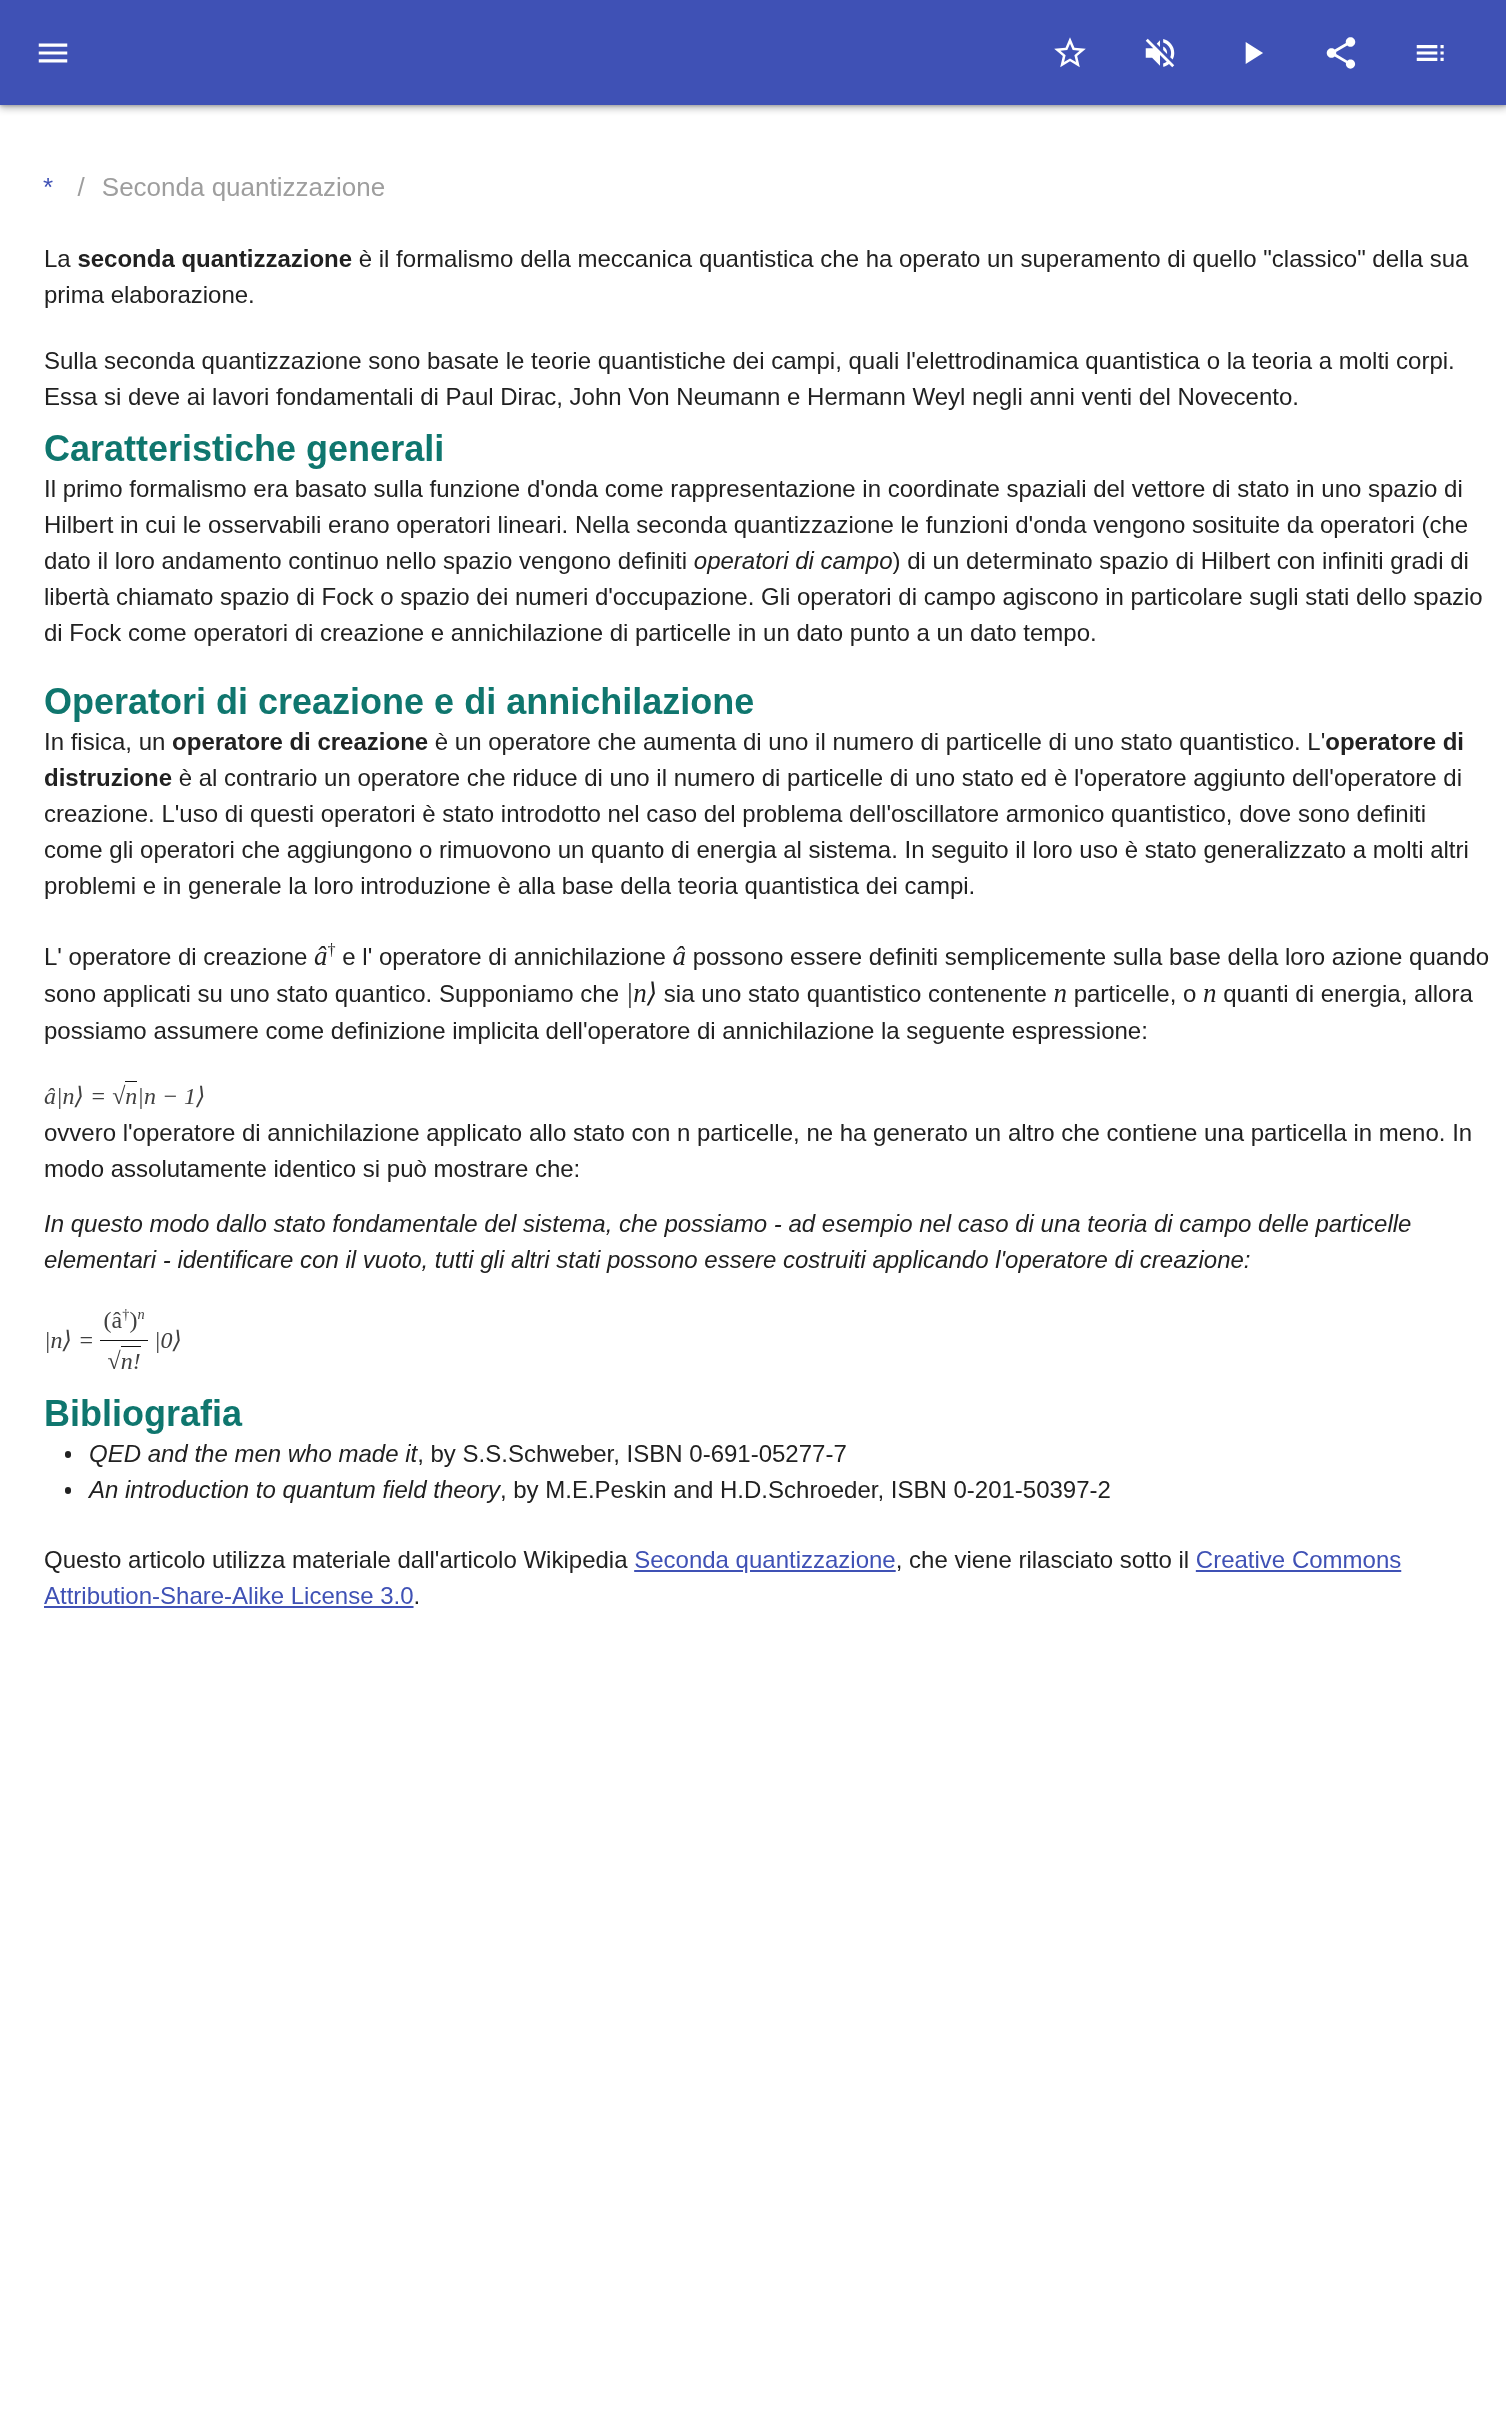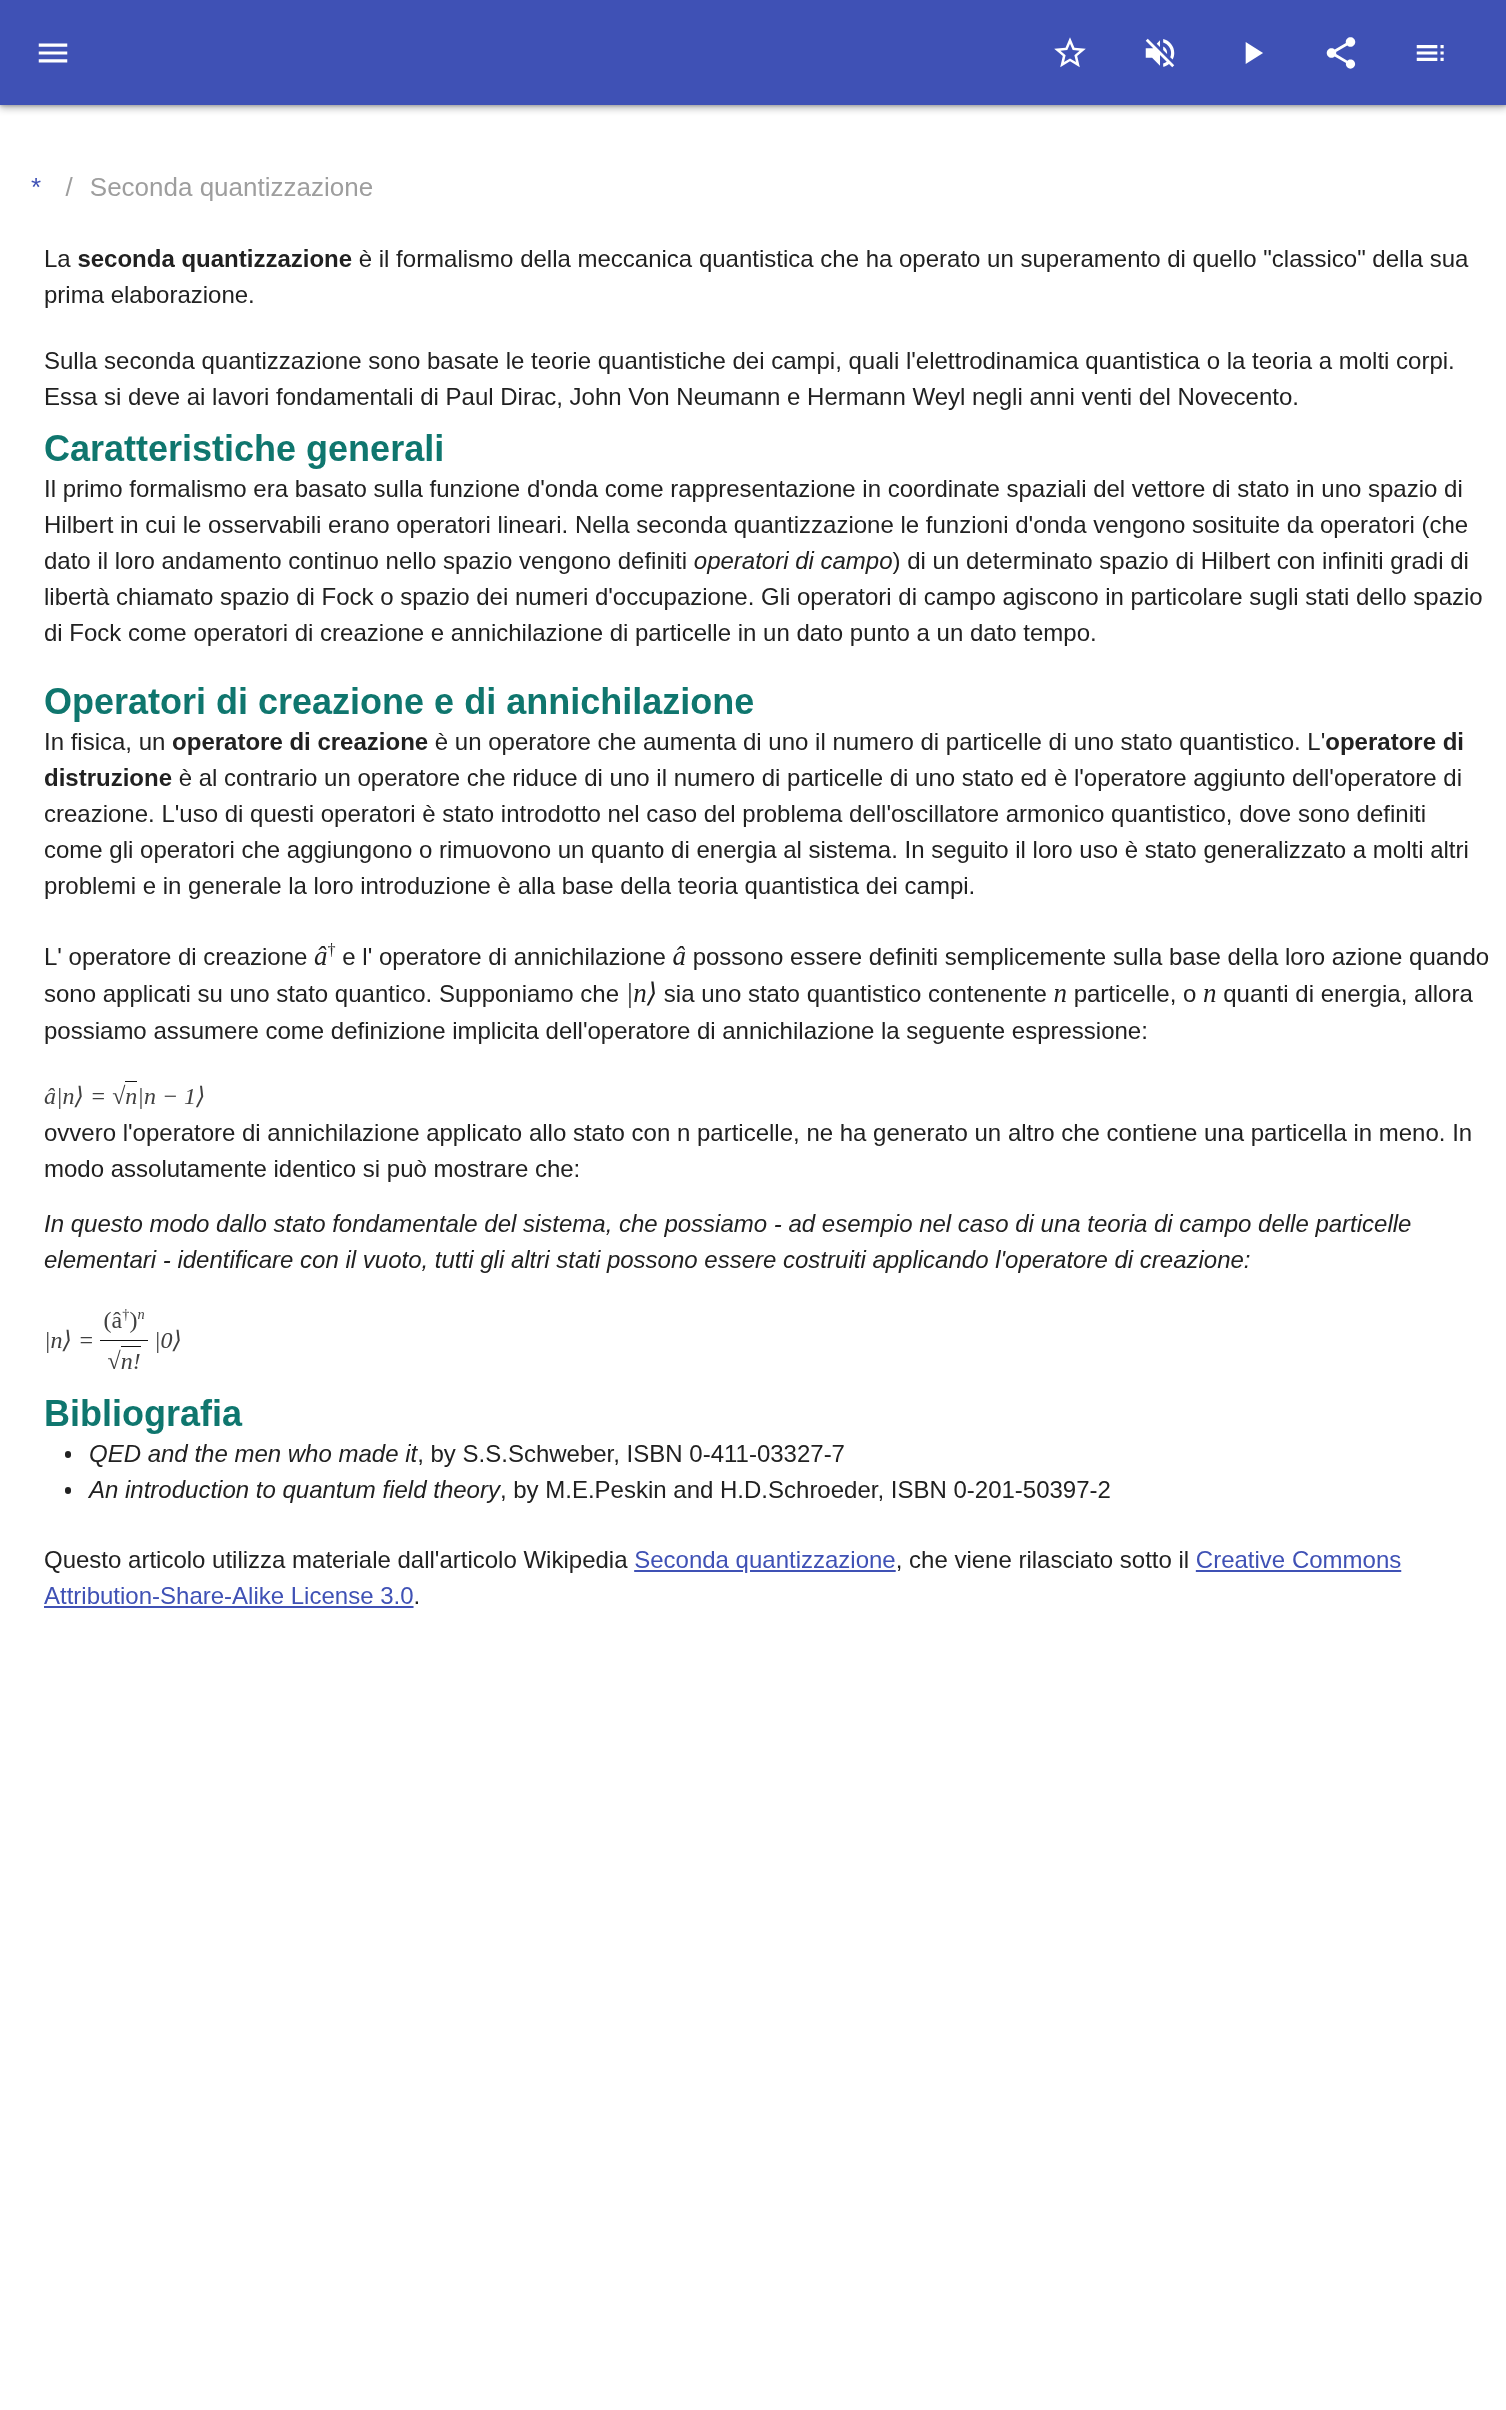--- a/index.html
+++ b/index.html
@@ -13,21 +13,21 @@
     z-index: 5;
   }
   .appbar .icon-btn {
     position: absolute; top: 22.6px; width: 60px; height: 60px;
     display: flex; align-items: center; justify-content: center;
     cursor: pointer;
   }
   .appbar svg { width: 38px; height: 38px; fill: #ffffff; }
 
   .breadcrumb {
-    position: absolute; left: 20px; top: 62px; height: 38px;
+    position: absolute; left: 32px; top: 62px; height: 38px;
     font-size: 26px; line-height: 38px; color: #9e9e9e; white-space: nowrap;
   }
   .breadcrumb .home { color: #3F51B5; display: inline-block; width: 32px; text-align: center; cursor: pointer; }
   .breadcrumb .sep { display: inline-block; width: 34px; text-align: center; color: #9e9e9e; }
   .breadcrumb .cur { margin-left: 3.8px; }
 
   .article { position: absolute; left: 0; top: 134px; width: 1446px; }
 
   p, li { font-size: 24px; line-height: 36px; color: #212121; }
   p { margin-bottom: 30px; }
@@ -129,19 +129,19 @@
     <i>|n⟩ = </i>
     <span class="frac">
       <span class="num"><span>(â</span><sup>†</sup><span>)</span><sup><i>n</i></sup></span>
       <span class="den"><span class="sqrt"><span class="rad">√</span><span class="over"><i>n!</i></span></span></span>
     </span>
     <i>|0⟩</i>
   </div>
 
   <h2 style="margin-top:3.8px;">Bibliografia</h2>
   <ul>
-    <li><i>QED and the men who made it</i><span>, by S.S.Schweber, ISBN 0-411-03327-7</span></li>
+    <li><i>QED and the men who made it</i><span>, by S.S.Schweber, ISBN 0-691-05277-7</span></li>
     <li><i>An introduction to quantum field theory</i><span>, by M.E.Peskin and H.D.Schroeder, ISBN 0-201-50397-2</span></li>
   </ul>
 
   <p><span>Questo articolo utilizza materiale dall'articolo Wikipedia </span><a href="#">Seconda quantizzazione</a><span>, che viene rilasciato sotto il </span><a href="#">Creative Commons Attribution-Share-Alike License 3.0</a><span>.</span></p>
 </div>
 
 
 </body></html>

